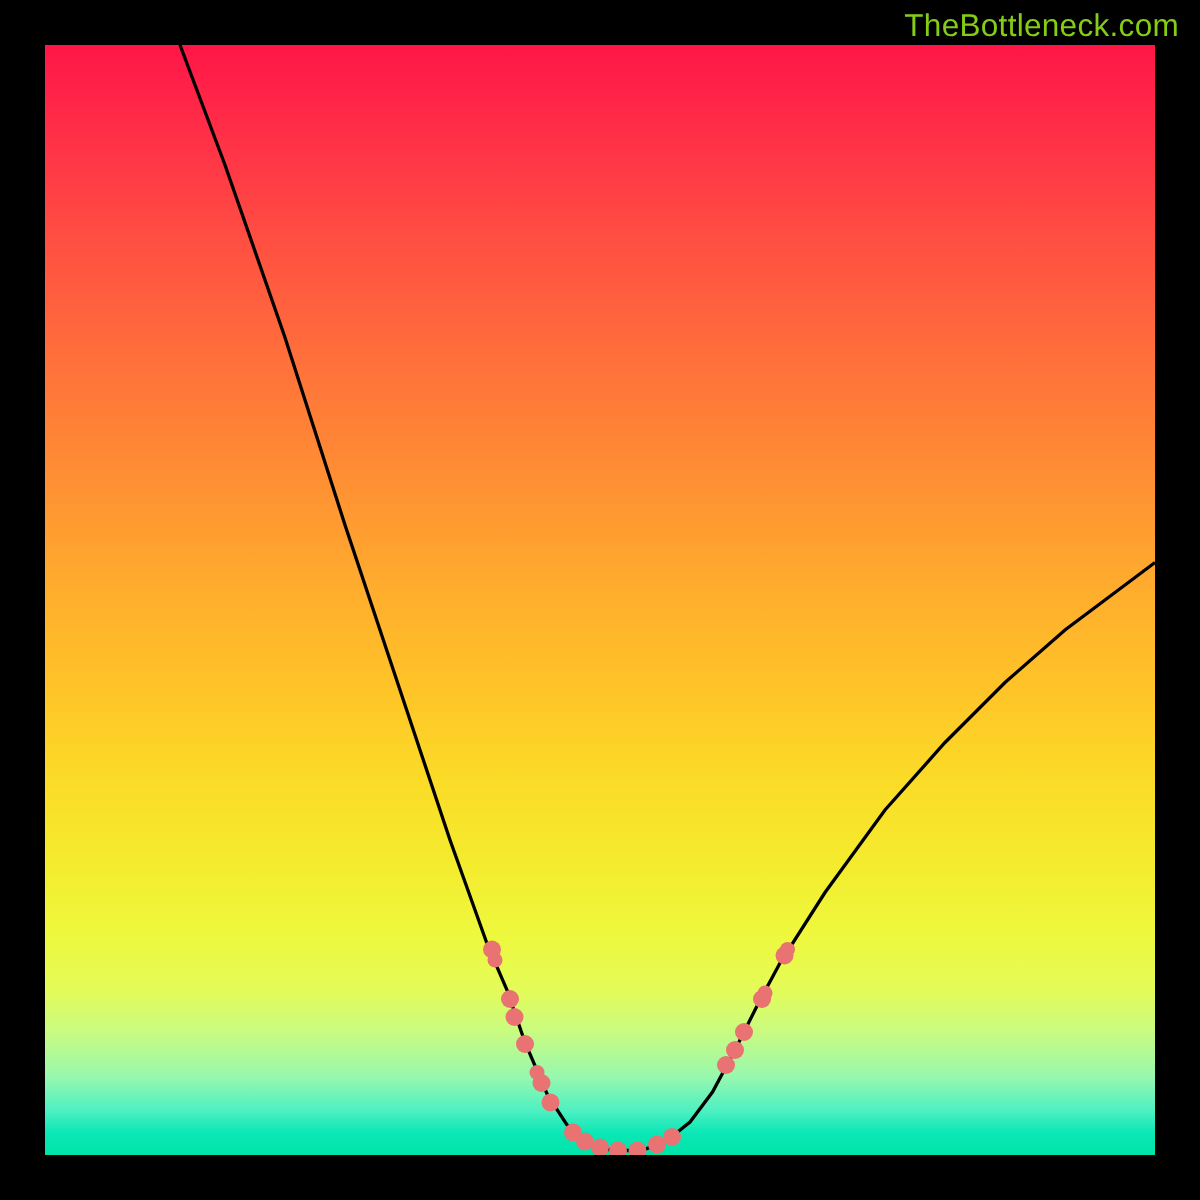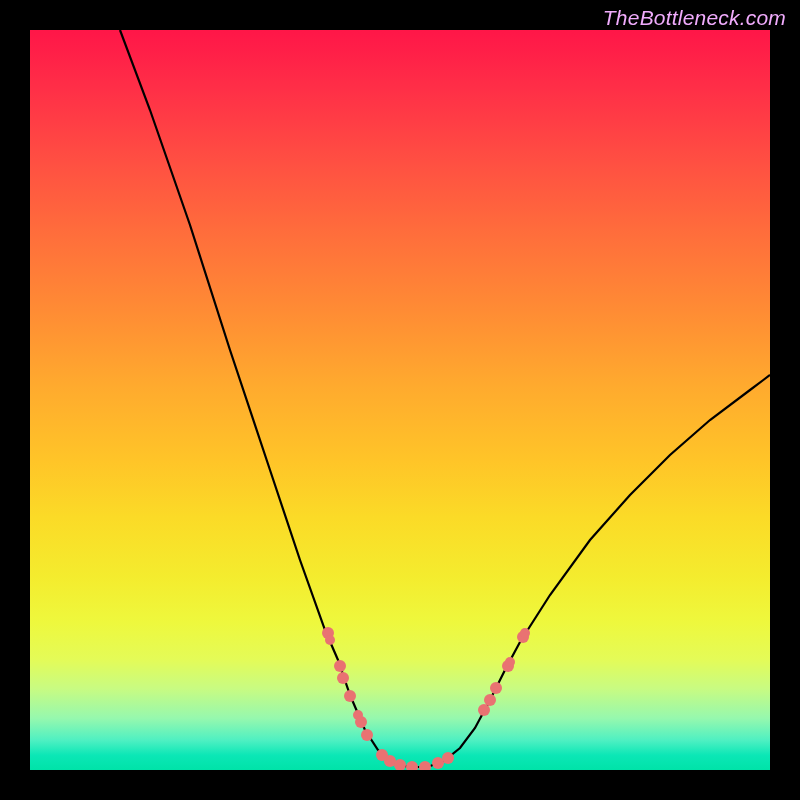--- a/index.html
+++ b/index.html
@@ -8,25 +8,24 @@
     height: 800px;
     background: #000;
     position: relative;
     font-family: Arial, sans-serif;
     overflow: hidden;
   }
   .watermark {
     position: absolute;
     top: 6px;
     right: 14px;
-    color: #f0abfc;
+    color: #84cc16;
     font-size: 21px;
     font-weight: 500;
     letter-spacing: 0.2px;
-    font-style: italic;
   }
   .plot-area {
     position: absolute;
     left: 30px;
     top: 30px;
     width: 740px;
     height: 740px;
     overflow: hidden;
   }
   .gradient-bg {

